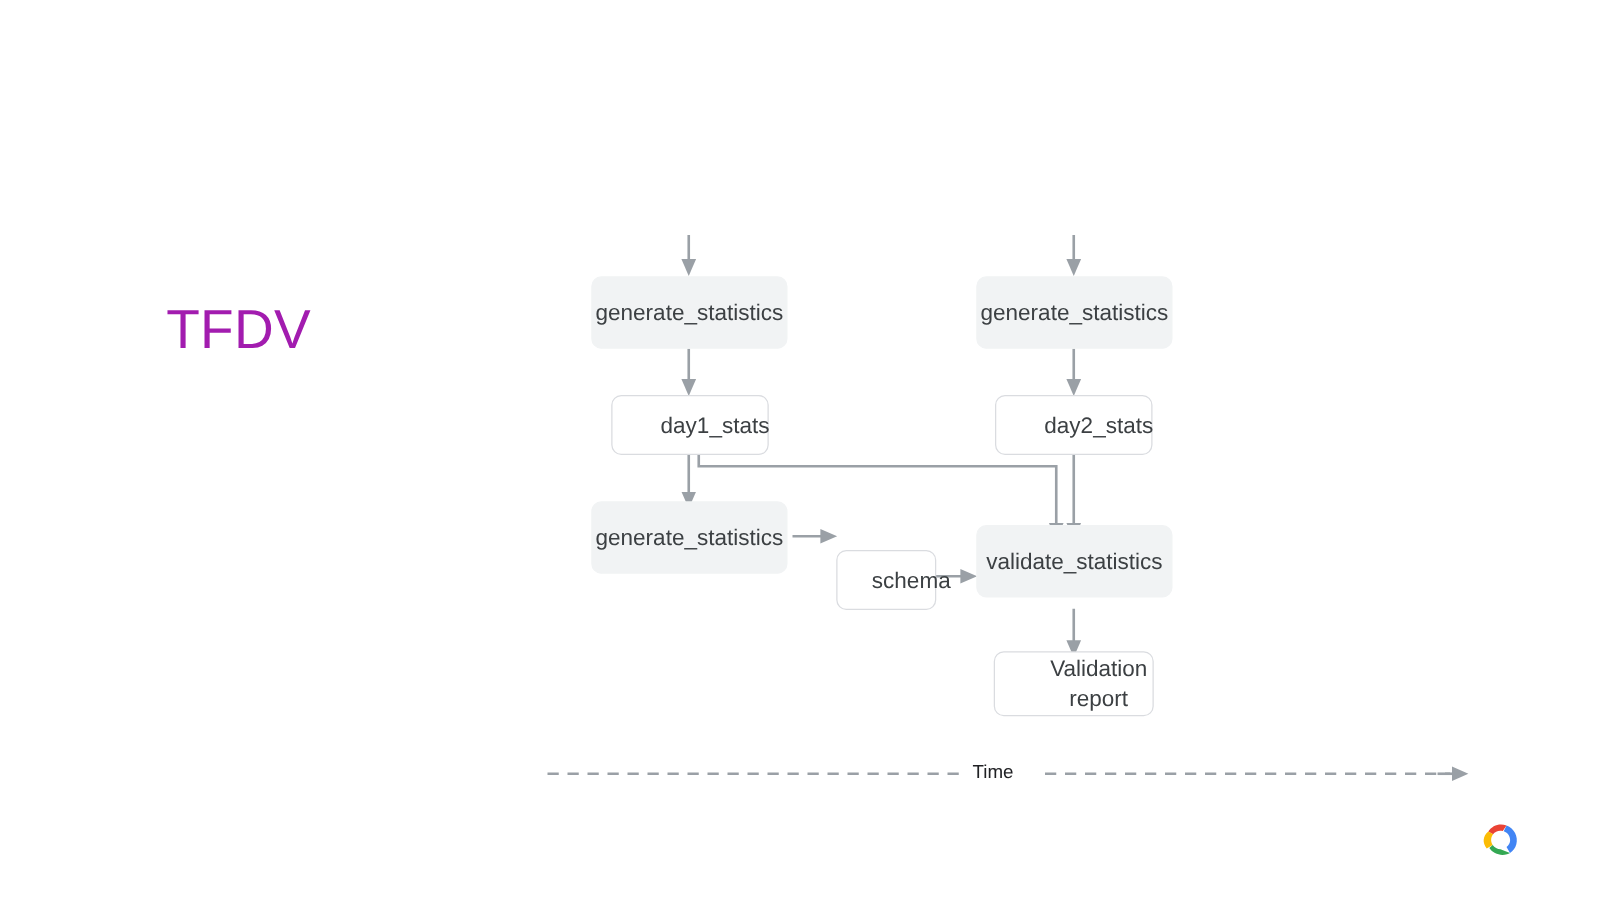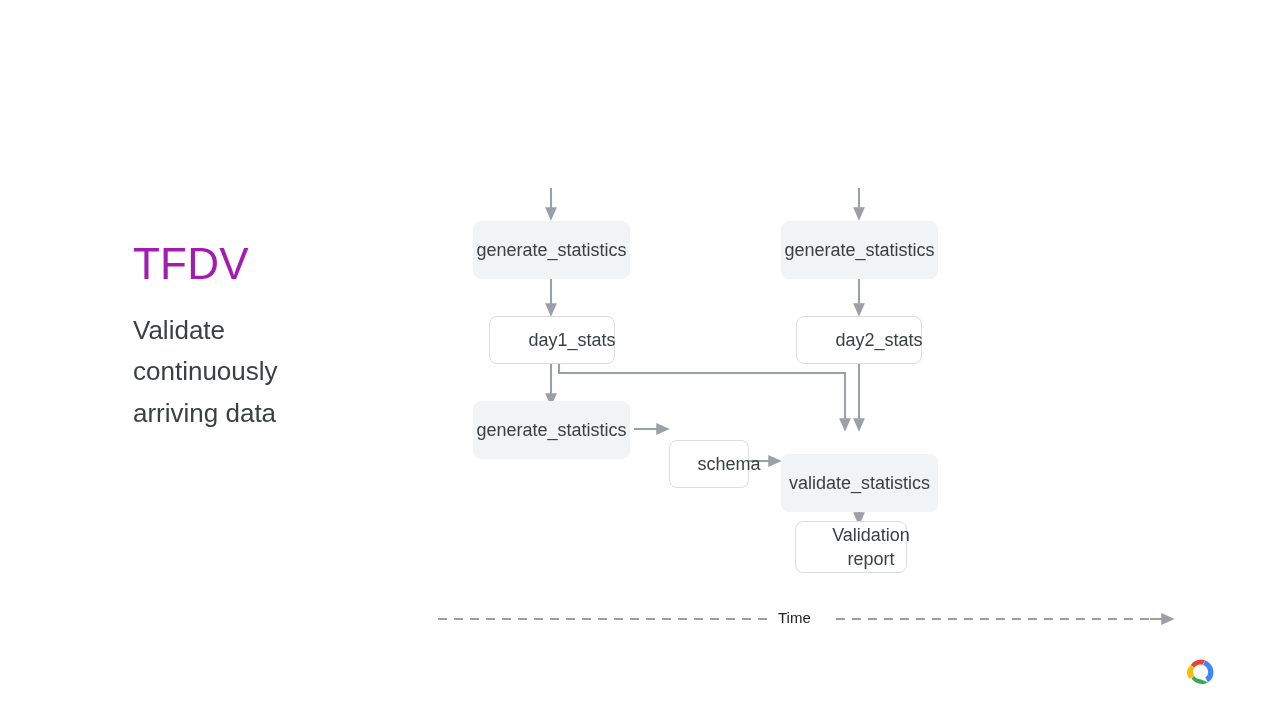--- a/index.html
+++ b/index.html
@@ -120,23 +120,20 @@
     top: 656px;
     width: 38px;
     height: 32px;
   }
 </style>
 </head>
 <body>
 
 <div id="left-panel">
   <div id="title">TFDV</div>
-  <div id="subtitle">Validate
-continuously
-arriving data</div>
 </div>
 
 <div id="diagram">
 
   <svg id="connectors" viewBox="0 0 1280 720" xmlns="http://www.w3.org/2000/svg">
     <defs>
       <marker id="ah" markerWidth="7" markerHeight="7" refX="3.2" refY="3.2" orient="auto" markerUnits="strokeWidth">
         <path d="M0,0.4 L6.4,3.2 L0,6 z" fill="#9aa0a6"></path>
       </marker>
       <marker id="ah-time" markerWidth="7" markerHeight="7" refX="3.2" refY="3.2" orient="auto" markerUnits="strokeWidth">
@@ -190,25 +187,25 @@
     <span>day2_stats</span>
   </div>
 
   <div class="node filled" style="left:473px; top:401px; width:157px; height:58px;">
     <span>generate_statistics</span>
   </div>
   <div class="node outlined" style="left:669px; top:405px; width:80px; height:48px;margin-top:35px;">
     <span>schema</span>
   </div>
 
-  <div class="node filled" style="left:781px; top:454px; width:157px; height:58px;">
+  <div class="node filled" style="left:781px; top:420px; width:157px; height:58px;">
     <span>validate_statistics</span>
   </div>
 
-  <div class="node outlined" style="left:795px; top:521px; width:112px; height:52px; white-space:pre-line;">
+  <div class="node outlined" style="left:795px; top:521px; width:128px; height:52px; white-space:pre-line;">
     <span>Validation
 report</span>
   </div>
 
   <div id="time-label">Time</div>
 </div>
 
 <svg id="gc-logo" viewBox="0 0 48 40" xmlns="http://www.w3.org/2000/svg">
 
   <path d="M12.2 11.5 C16.0 5.2 23.8 2.6 30.6 5.4 L26.8 11.0 C23.2 9.9 19.2 11.2 17.0 14.3 Z" fill="#EA4335"></path>

